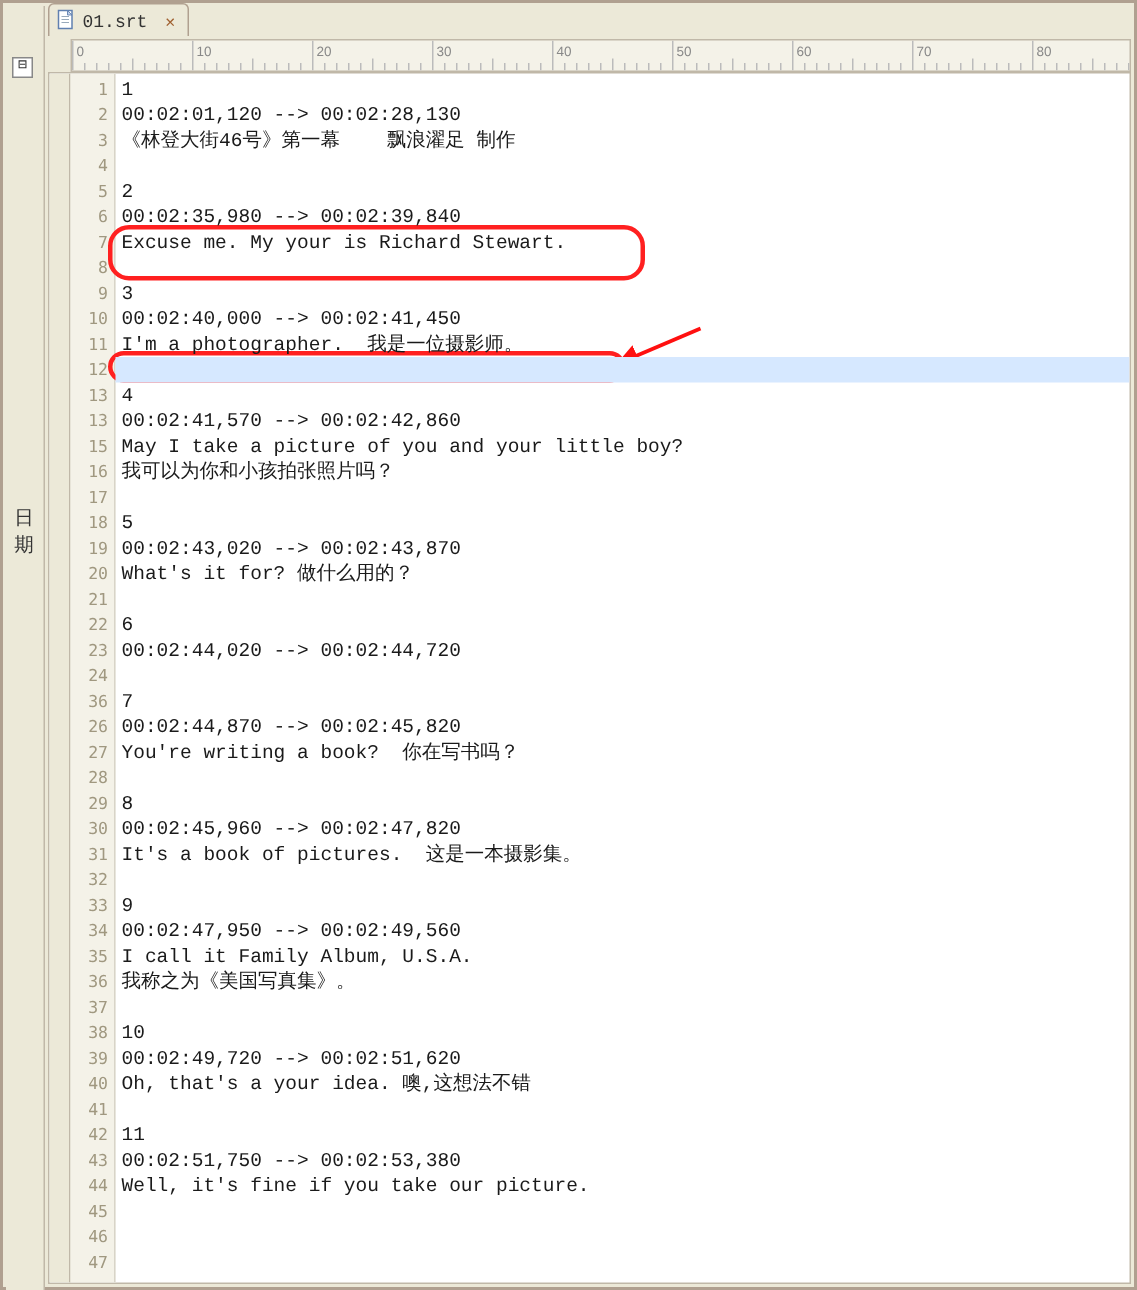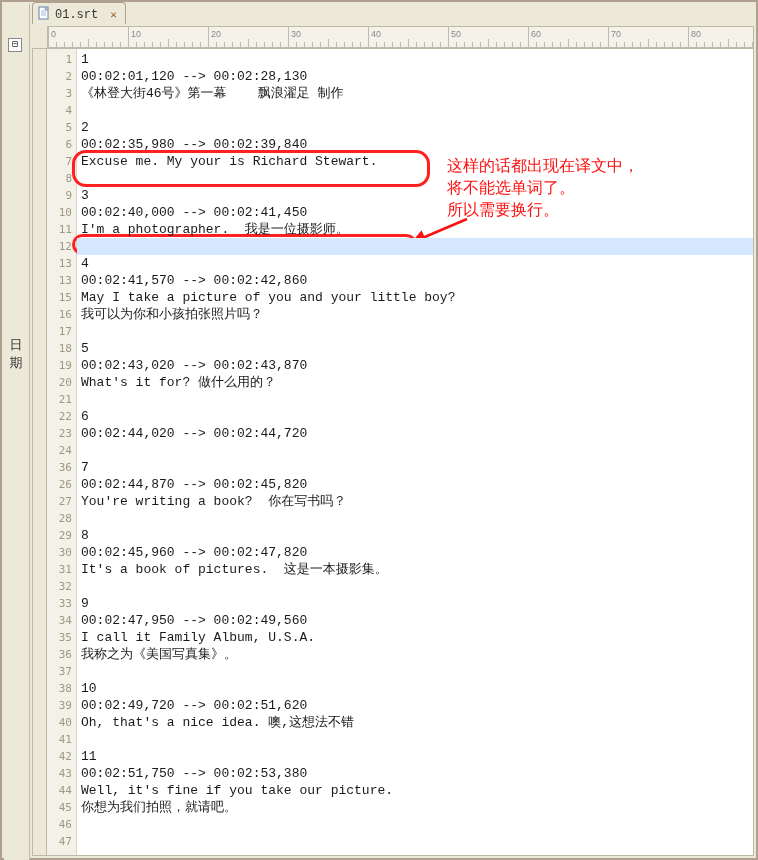--- a/index.html
+++ b/index.html
@@ -354,25 +354,20 @@
         <div>44</div>
         <div>45</div>
         <div>46</div>
         <div>47</div>
       </div>
     <div class="code" id="code">
 
       <div class="hl-box1" style="left:-5px; top:101px; width:358px; height:37px;"></div>
       <div class="hl-box1" style="left:-5px; top:185px; width:345px; height:21px;"></div>
 
-      <div class="annot" style="left:370px; top:106px;">
-        <div>这样的话都出现在译文中，</div>
-        <div>将不能选单词了。</div>
-        <div>所以需要换行。</div>
-      </div>
 
       <svg class="arrow" style="left:335px; top:166px; width:60px; height:30px;" viewBox="0 0 60 30">
         <defs>
           <marker id="ah" markerWidth="8" markerHeight="8" refX="2" refY="3" orient="auto">
             <path d="M0,0 L6,3 L0,6 Z" fill="#ff1010"></path>
           </marker>
         </defs>
         <line x1="55" y1="4" x2="8" y2="24" stroke="#ff1010" stroke-width="2.5" marker-end="url(#ah)"></line>
       </svg>
 
@@ -408,22 +403,21 @@
         <div class="line">00:02:45,960 --&gt; 00:02:47,820</div>
         <div class="line">It's a book of pictures.  这是一本摄影集。</div>
         <div class="line"></div>
         <div class="line">9</div>
         <div class="line">00:02:47,950 --&gt; 00:02:49,560</div>
         <div class="line">I call it Family Album, U.S.A.</div>
         <div class="line">我称之为《美国写真集》。</div>
         <div class="line"></div>
         <div class="line">10</div>
         <div class="line">00:02:49,720 --&gt; 00:02:51,620</div>
-        <div class="line">Oh, that's a nice idea. 噢,这想法不错</div>
+        <div class="line">Oh, that's a your idea. 噢,这想法不错</div>
         <div class="line"></div>
         <div class="line">11</div>
         <div class="line">00:02:51,750 --&gt; 00:02:53,380</div>
         <div class="line">Well, it's fine if you take our picture.</div>
-        <div class="line">你想为我们拍照，就请吧。</div>
       </div>
   </div>
 
 </div>
 
 </body></html>

